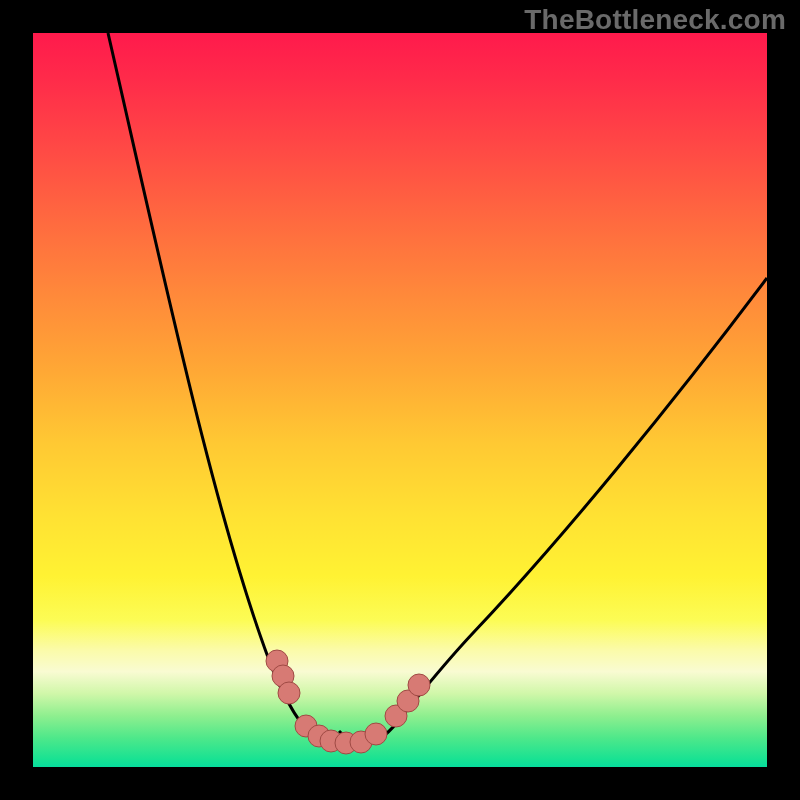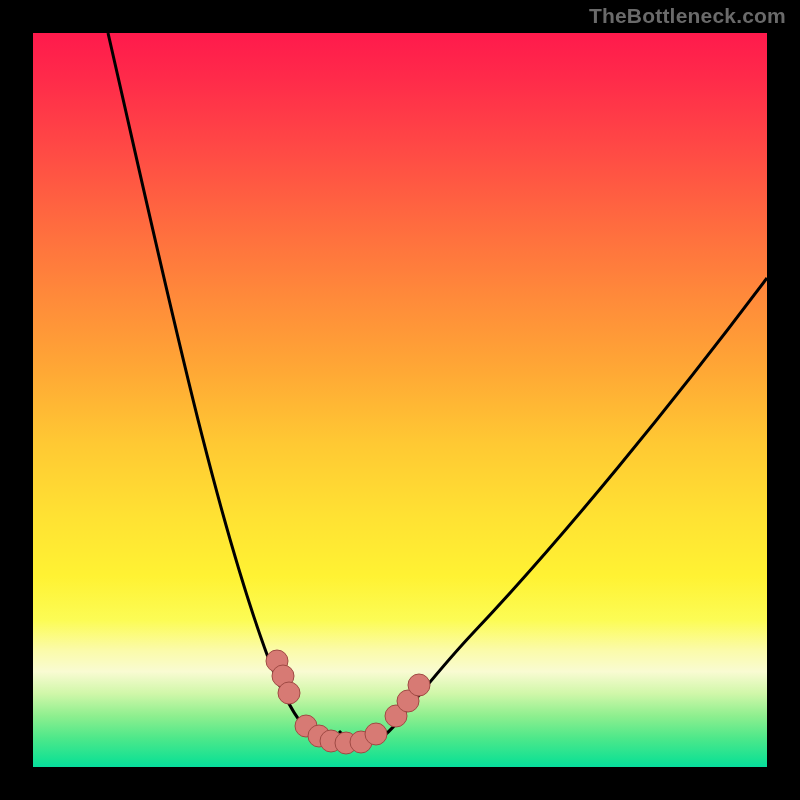--- a/index.html
+++ b/index.html
@@ -57,21 +57,21 @@
     position: absolute;
     top: 0;
     left: 0;
     width: 100%;
     height: 100%;
   }
   .attribution {
     position: absolute;
     top: 4px;
     right: 14px;
-    font-size: 21px;
+    font-size: 28px;
     font-weight: 600;
     color: #6a6a6a;
     letter-spacing: 0.2px;
     font-family: Arial, Helvetica, sans-serif;
   }
 </style>
 </head>
 <body>
 
 <div class="frame">

